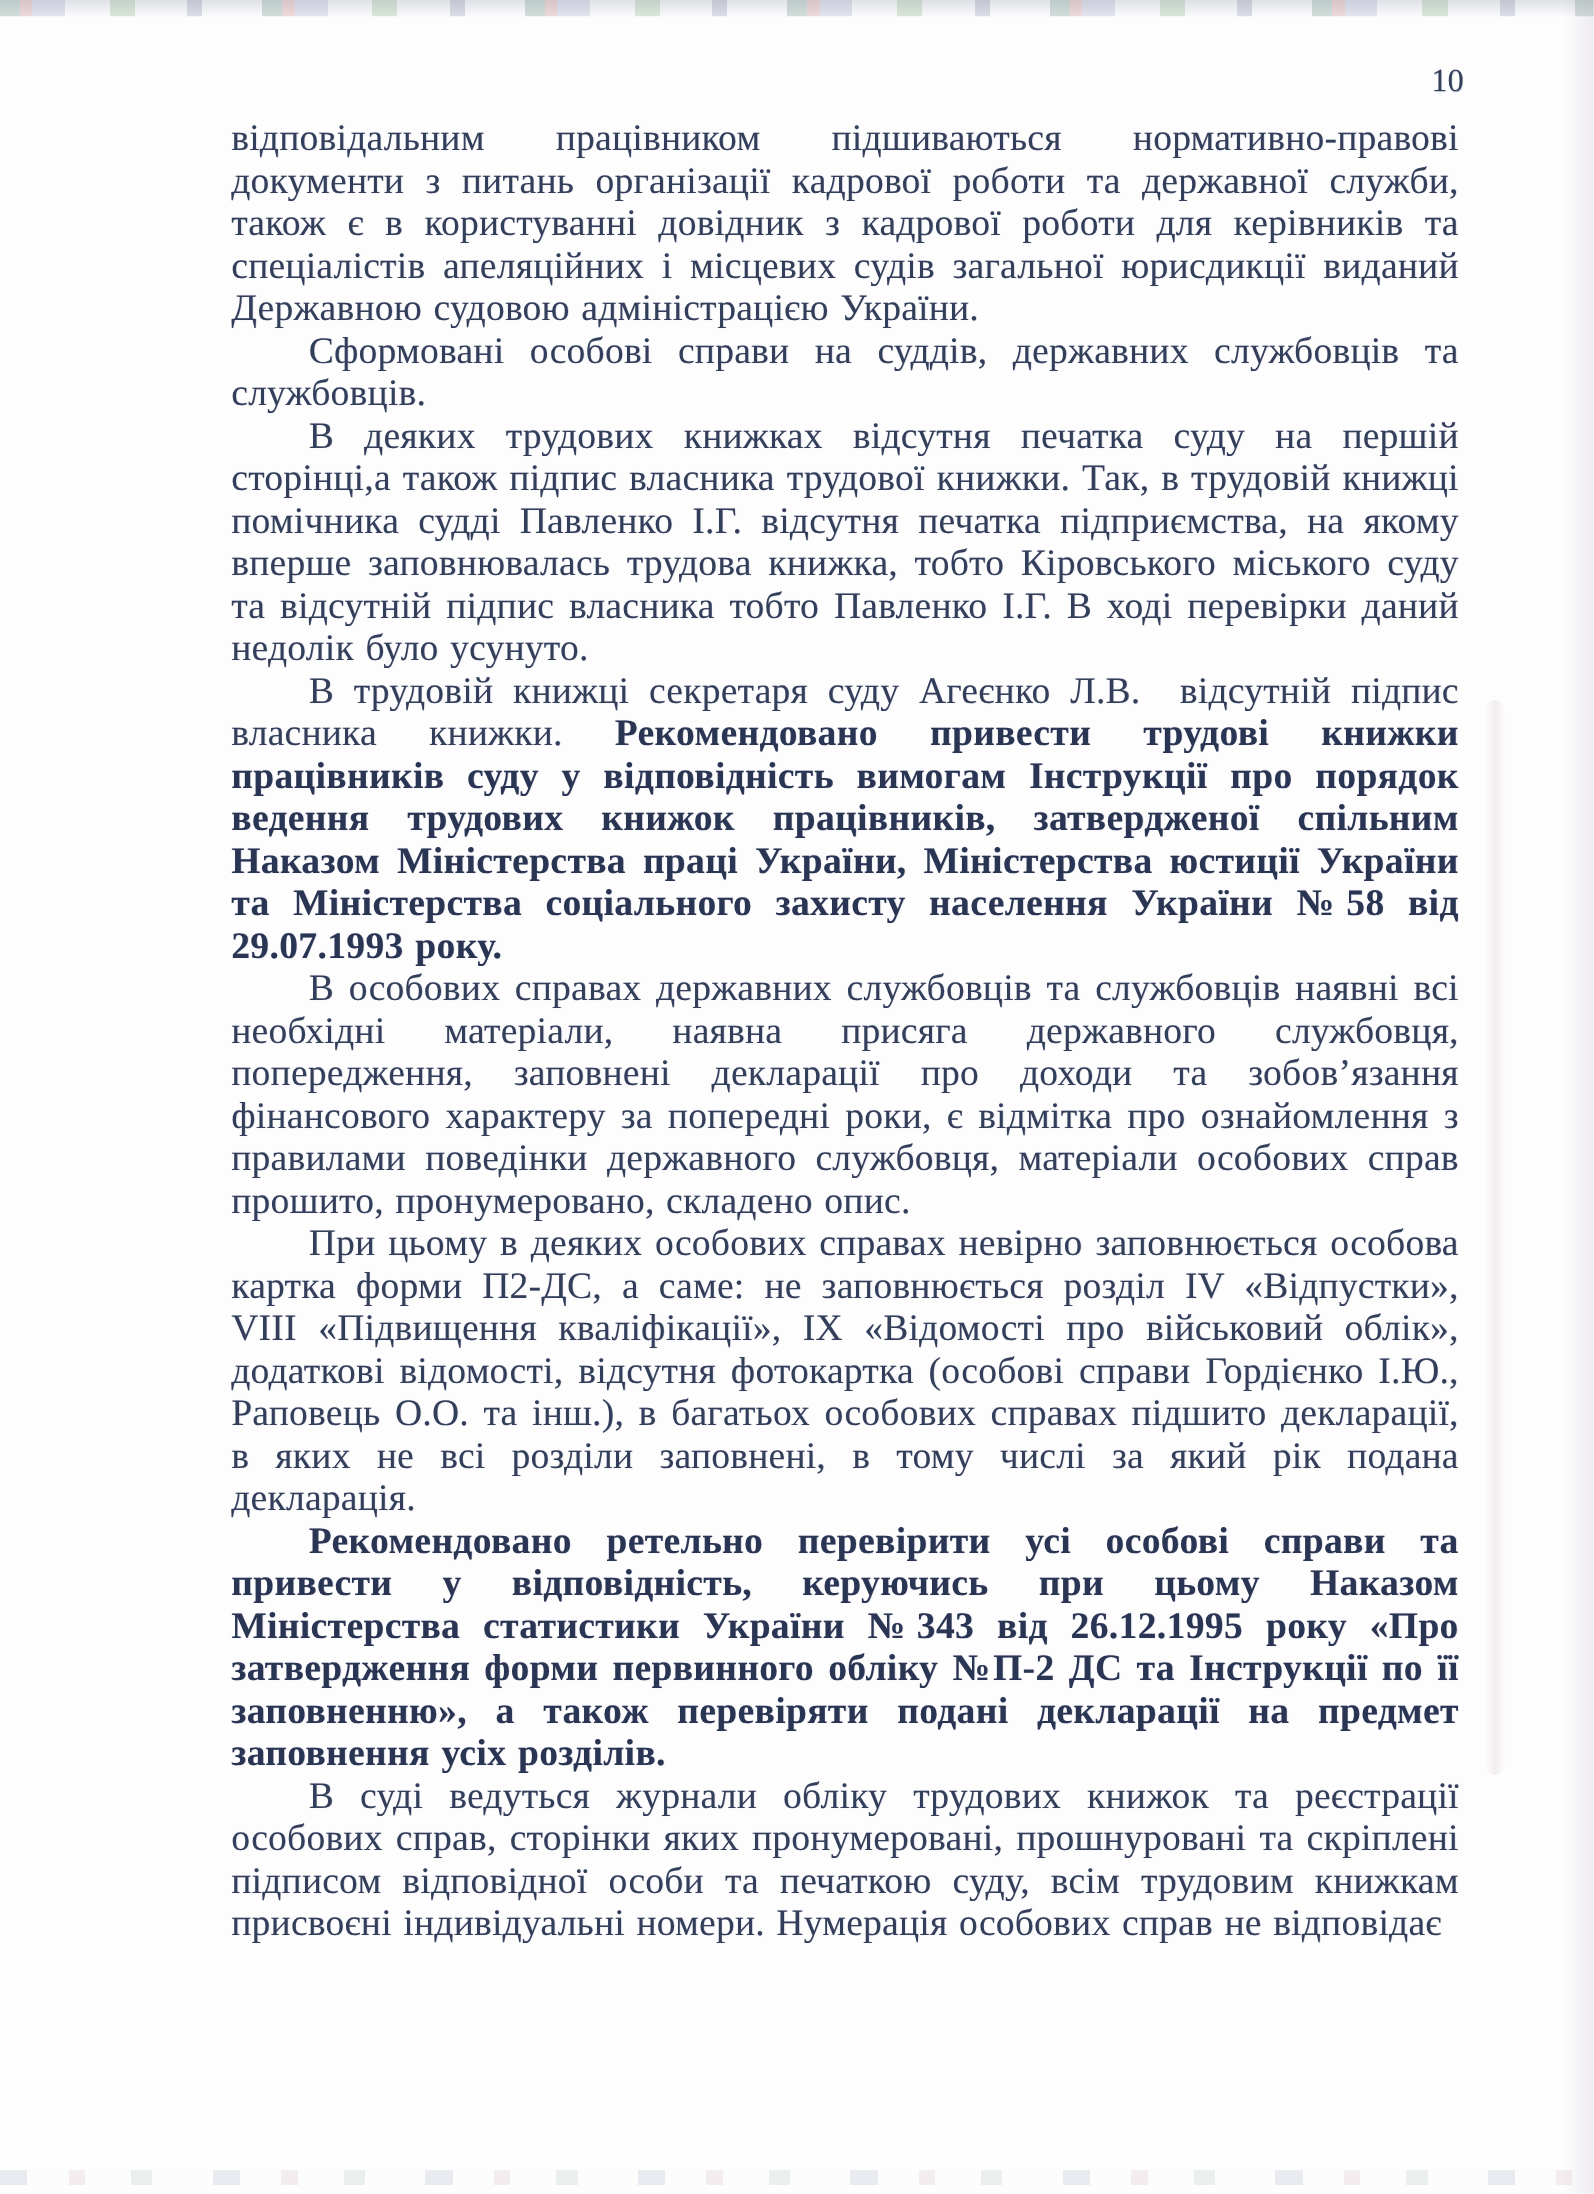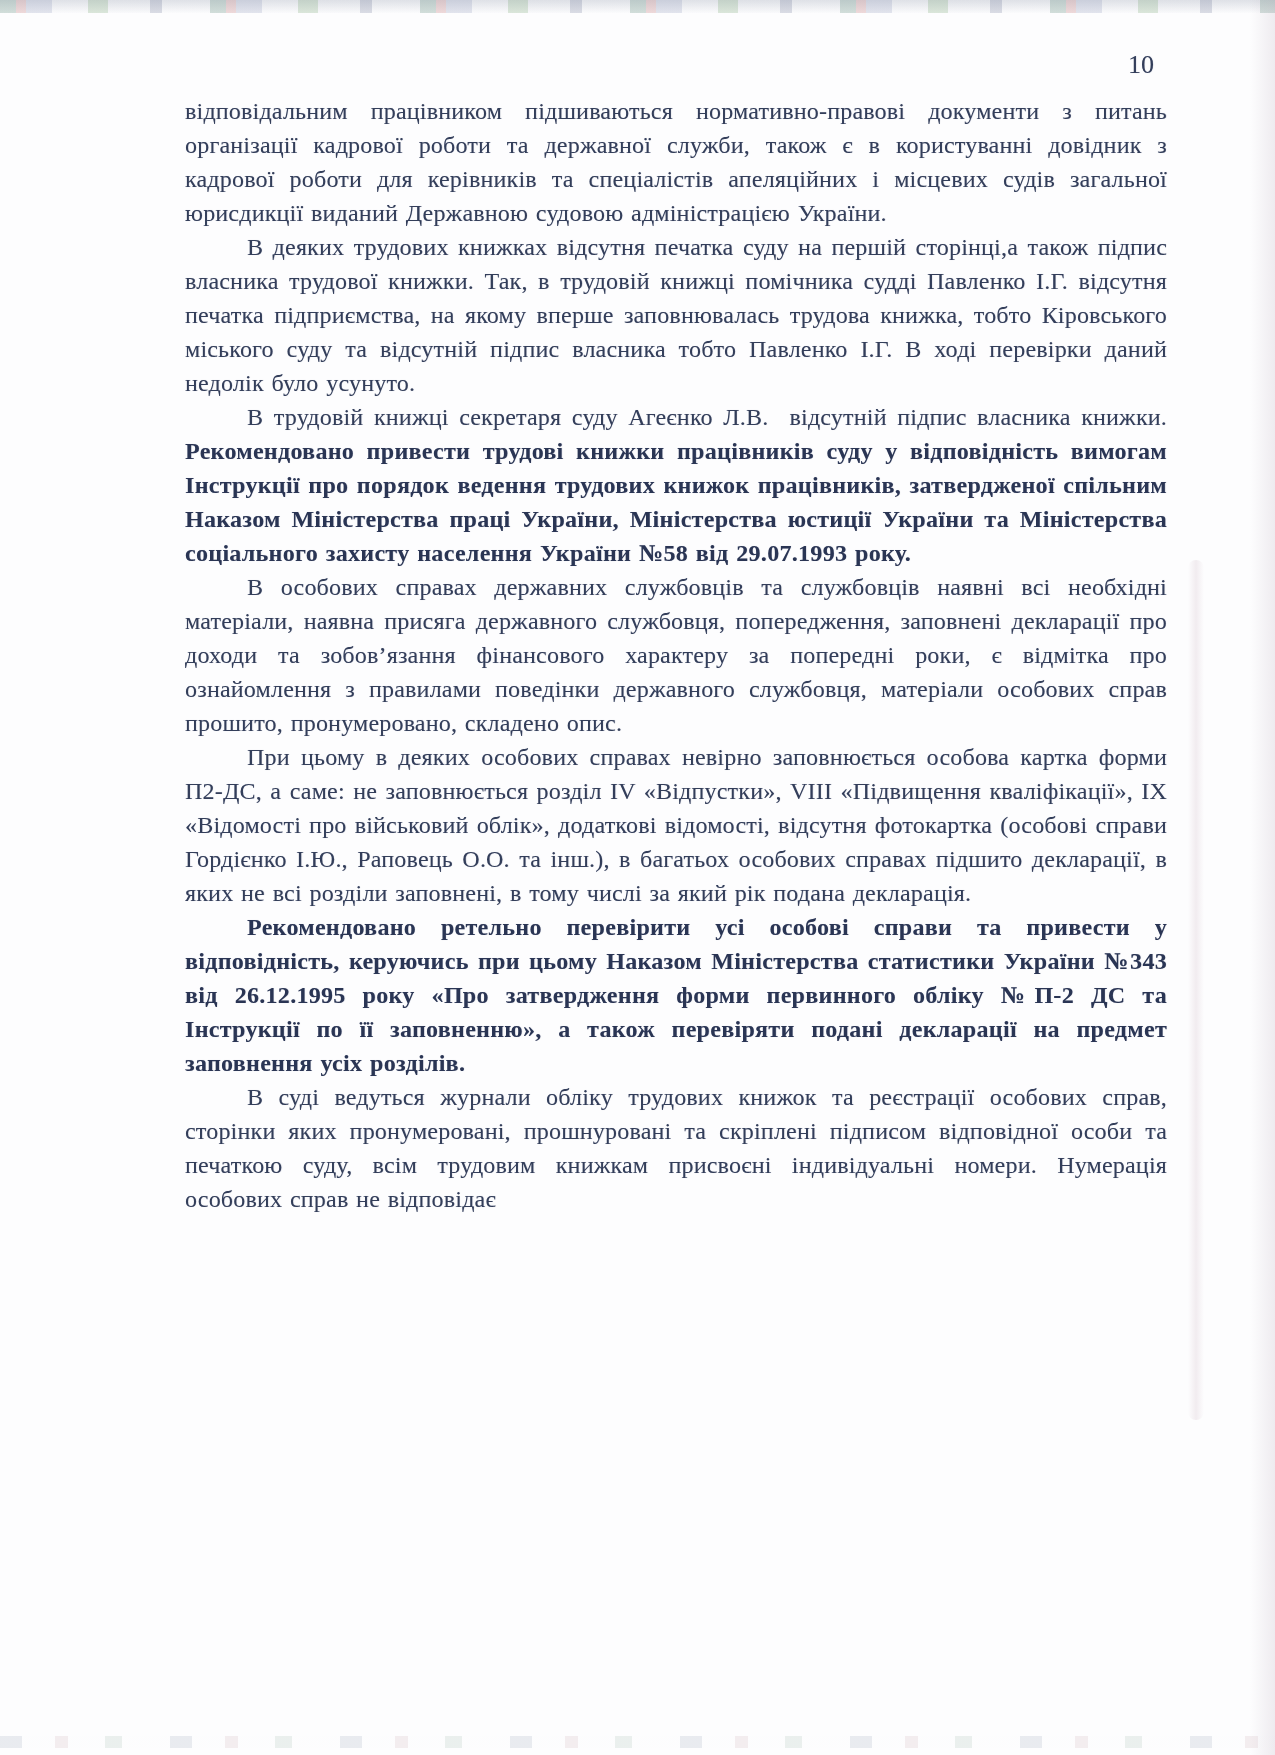--- a/index.html
+++ b/index.html
@@ -58,30 +58,31 @@
     top: 560px; left: 1188px;
     width: 16px; height: 860px;
     background: linear-gradient(90deg, rgba(225,205,212,0), rgba(214,196,206,0.30), rgba(225,205,212,0));
     border-radius: 8px;
   }
   .page-number {
     position: absolute;
     top: 50px;
     left: 1128px;
     width: 60px;
+    text-align: center;
     font-size: 26px;
     color: var(--ink, #333e5a);
     text-shadow: 0.3px 0.3px 0.7px rgba(60,70,110,0.35);
   }
   .content {
     position: absolute;
     top: 94px;
     left: 185px;
     width: 982px;
-    font-size: 24px;
+    font-size: 30px;
     line-height: 34px;
     text-align: justify;
     color: var(--ink, #333e5a);
     letter-spacing: 0.2px;
     word-spacing: 1.5px;
     text-shadow: 0.3px 0.3px 0.7px rgba(60,70,110,0.33);
   }
   .content p {
     margin: 0;
     padding: 0;
@@ -100,19 +101,20 @@
 
 <div class="scan-band-top"></div>
 <div class="scan-band-bottom"></div>
 <div class="scan-streak-right"></div>
 <div class="scan-smudge"></div>
 
 <div class="page-number">10</div>
 
 <div class="content">
     <p><span>відповідальним працівником підшиваються нормативно-правові документи з питань організації кадрової роботи та державної служби, також є в користуванні довідник з кадрової роботи для керівників та спеціалістів апеляційних і місцевих судів загальної юрисдикції виданий Державною судовою адміністрацією України.</span></p>
+    <p class="indent"><span>Сформовані особові справи на суддів, державних службовців та службовців.</span></p>
     <p class="indent"><span>В деяких трудових книжках відсутня печатка суду на першій сторінці,а також підпис власника трудової книжки. Так, в трудовій книжці помічника судді Павленко І.Г. відсутня печатка підприємства, на якому вперше заповнювалась трудова книжка, тобто Кіровського міського суду та відсутній підпис власника тобто Павленко І.Г. В ході перевірки даний недолік було усунуто.</span></p>
     <p class="indent"><span>В трудовій книжці секретаря суду Агеєнко Л.В.&nbsp; відсутній підпис власника книжки. </span><span class="bold">Рекомендовано привести трудові книжки працівників суду у відповідність вимогам Інструкції про порядок ведення трудових книжок працівників, затвердженої спільним Наказом Міністерства праці України, Міністерства юстиції України та Міністерства соціального захисту населення України №58 від 29.07.1993 року.</span></p>
     <p class="indent"><span>В особових справах державних службовців та службовців наявні всі необхідні матеріали, наявна присяга державного службовця, попередження, заповнені декларації про доходи та зобов’язання фінансового характеру за попередні роки, є відмітка про ознайомлення з правилами поведінки державного службовця, матеріали особових справ прошито, пронумеровано, складено опис.</span></p>
     <p class="indent"><span>При цьому в деяких особових справах невірно заповнюється особова картка форми П2-ДС, а саме: не заповнюється розділ IV «Відпустки», VIII «Підвищення кваліфікації», IX «Відомості про військовий облік», додаткові відомості, відсутня фотокартка (особові справи Гордієнко І.Ю., Раповець О.О. та інш.), в багатьох особових справах підшито декларації, в яких не всі розділи заповнені, в тому числі за який рік подана декларація.</span></p>
     <p class="indent"><span class="bold">Рекомендовано ретельно перевірити усі особові справи та привести у відповідність, керуючись при цьому Наказом Міністерства статистики України №343 від 26.12.1995 року «Про затвердження форми первинного обліку №П-2 ДС та Інструкції по її заповненню», а також перевіряти подані декларації на предмет заповнення усіх розділів.</span></p>
     <p class="indent"><span>В суді ведуться журнали обліку трудових книжок та реєстрації особових справ, сторінки яких пронумеровані, прошнуровані та скріплені підписом відповідної особи та печаткою суду, всім трудовим книжкам присвоєні індивідуальні номери. Нумерація особових справ не відповідає</span></p>
   </div>
 
 </body></html>

